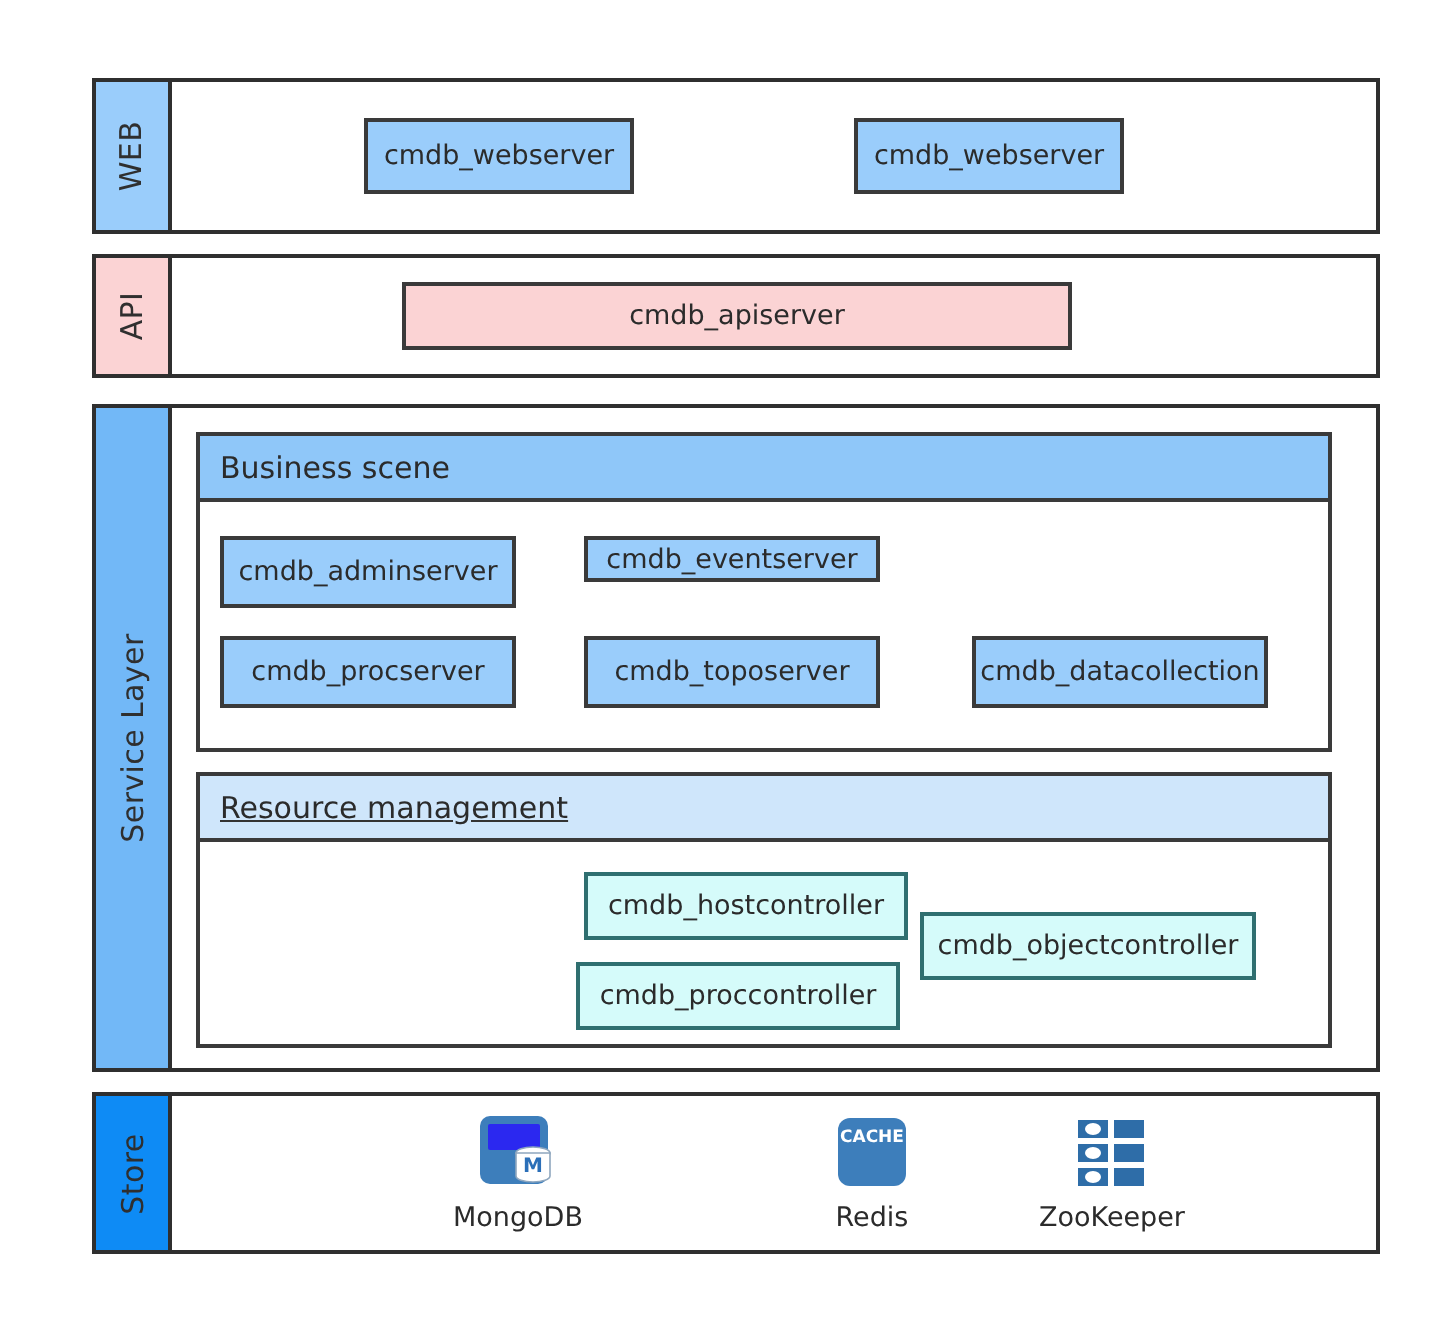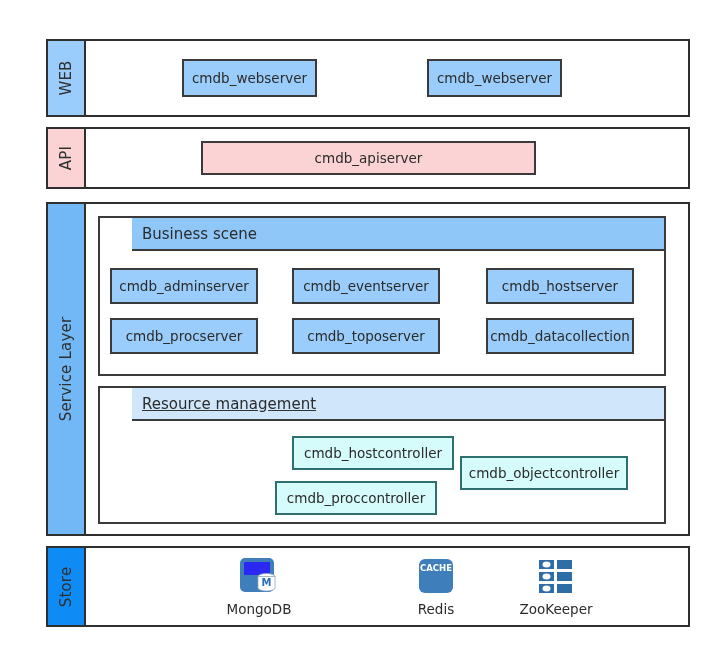--- a/index.html
+++ b/index.html
@@ -82,21 +82,20 @@
   
   #service-row { left: 46px; top: 202px; width: 644px; height: 334px; }
   #service-row .layer-tab { background: #72B8F7; }
   #service-row .layer-body { padding: 0; }
 
   .group {
     position: absolute;
     box-sizing: border-box;
     border: 2px solid #3a3a3a;
     background: #ffffff;
-    padding-left: 32px;
   }
   .group-header {
     box-sizing: border-box;
     height: 33px;
     display: flex;
     align-items: center;
     padding-left: 10px;
     font-size: 15px;
     color: #2b2b2b;
     border-bottom: 2px solid #3a3a3a;
@@ -175,25 +174,22 @@
     </div>
     <div class="layer-body">
 
       <div class="group business" id="group-business">
         <div class="group-header">
           <span>Business scene</span>
         </div>
         <div class="node blue" style="left:10px; top:50px; width:148px; height:36px;">
           <span>cmdb_adminserver</span>
         </div>
-        <div class="node blue" style="left:192px; top:50px; width:148px; height:36px;">
+        <div class="node blue" style="left:192px; top:50px; width:148px; height:23px;">
           <span>cmdb_eventserver</span>
-        </div>
-        <div class="node blue" style="left:386px; top:50px; width:148px; height:36px;">
-          <span>cmdb_hostserver</span>
         </div>
         <div class="node blue" style="left:10px; top:100px; width:148px; height:36px;">
           <span>cmdb_procserver</span>
         </div>
         <div class="node blue" style="left:192px; top:100px; width:148px; height:36px;justify-content:center;">
           <span>cmdb_toposerver</span>
         </div>
         <div class="node blue" style="left:386px; top:100px; width:148px; height:36px;">
           <span>cmdb_datacollection</span>
         </div>
@@ -202,21 +198,21 @@
       <div class="group resource" id="group-resource">
         <div class="group-header">
           <span>Resource management</span>
         </div>
         <div class="node cyan" style="left:192px; top:48px; width:162px; height:34px;text-align:center;">
           <span>cmdb_hostcontroller</span>
         </div>
         <div class="node cyan" style="left:360px; top:48px; width:168px; height:34px;margin-top:20px;">
           <span>cmdb_objectcontroller</span>
         </div>
-        <div class="node cyan" style="left:175px; top:93px; width:162px; height:34px;">
+        <div class="node cyan" style="left:188px; top:93px; width:162px; height:34px;">
           <span>cmdb_proccontroller</span>
         </div>
       </div>
 
     </div>
   </div>
 
   <div class="layer-row" id="store-row">
     <div class="layer-tab">
       <span>Store</span>

